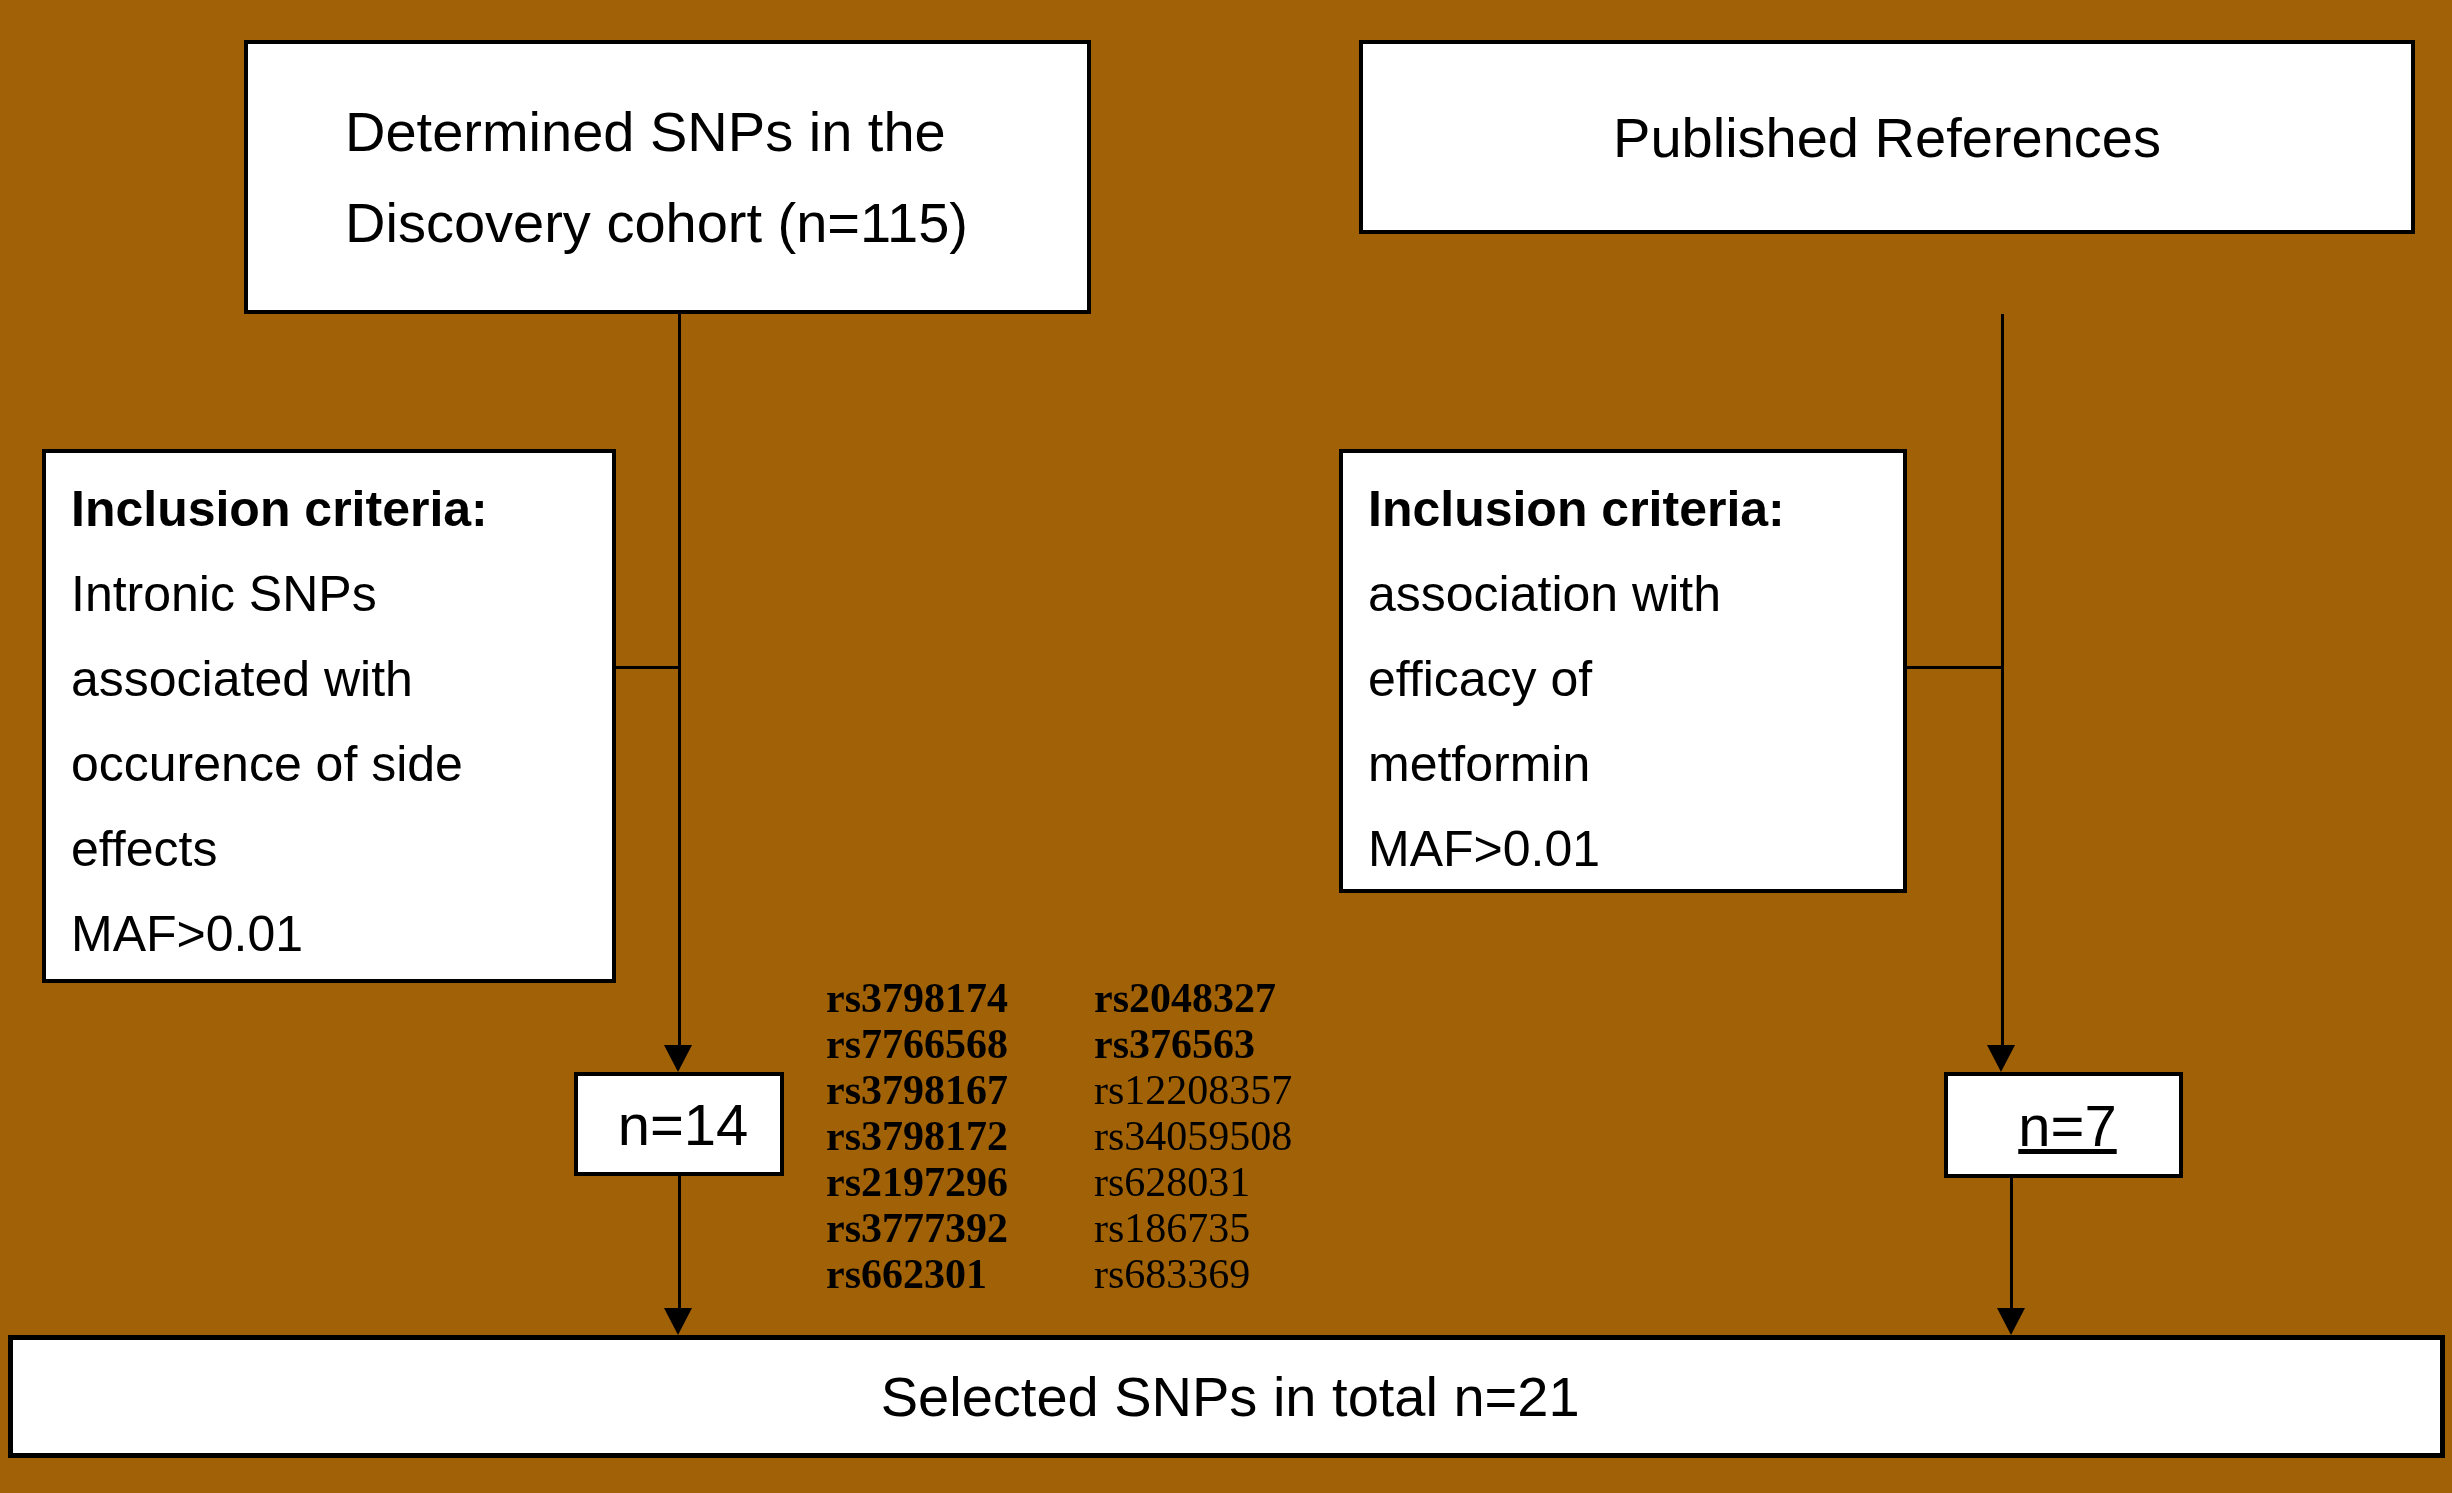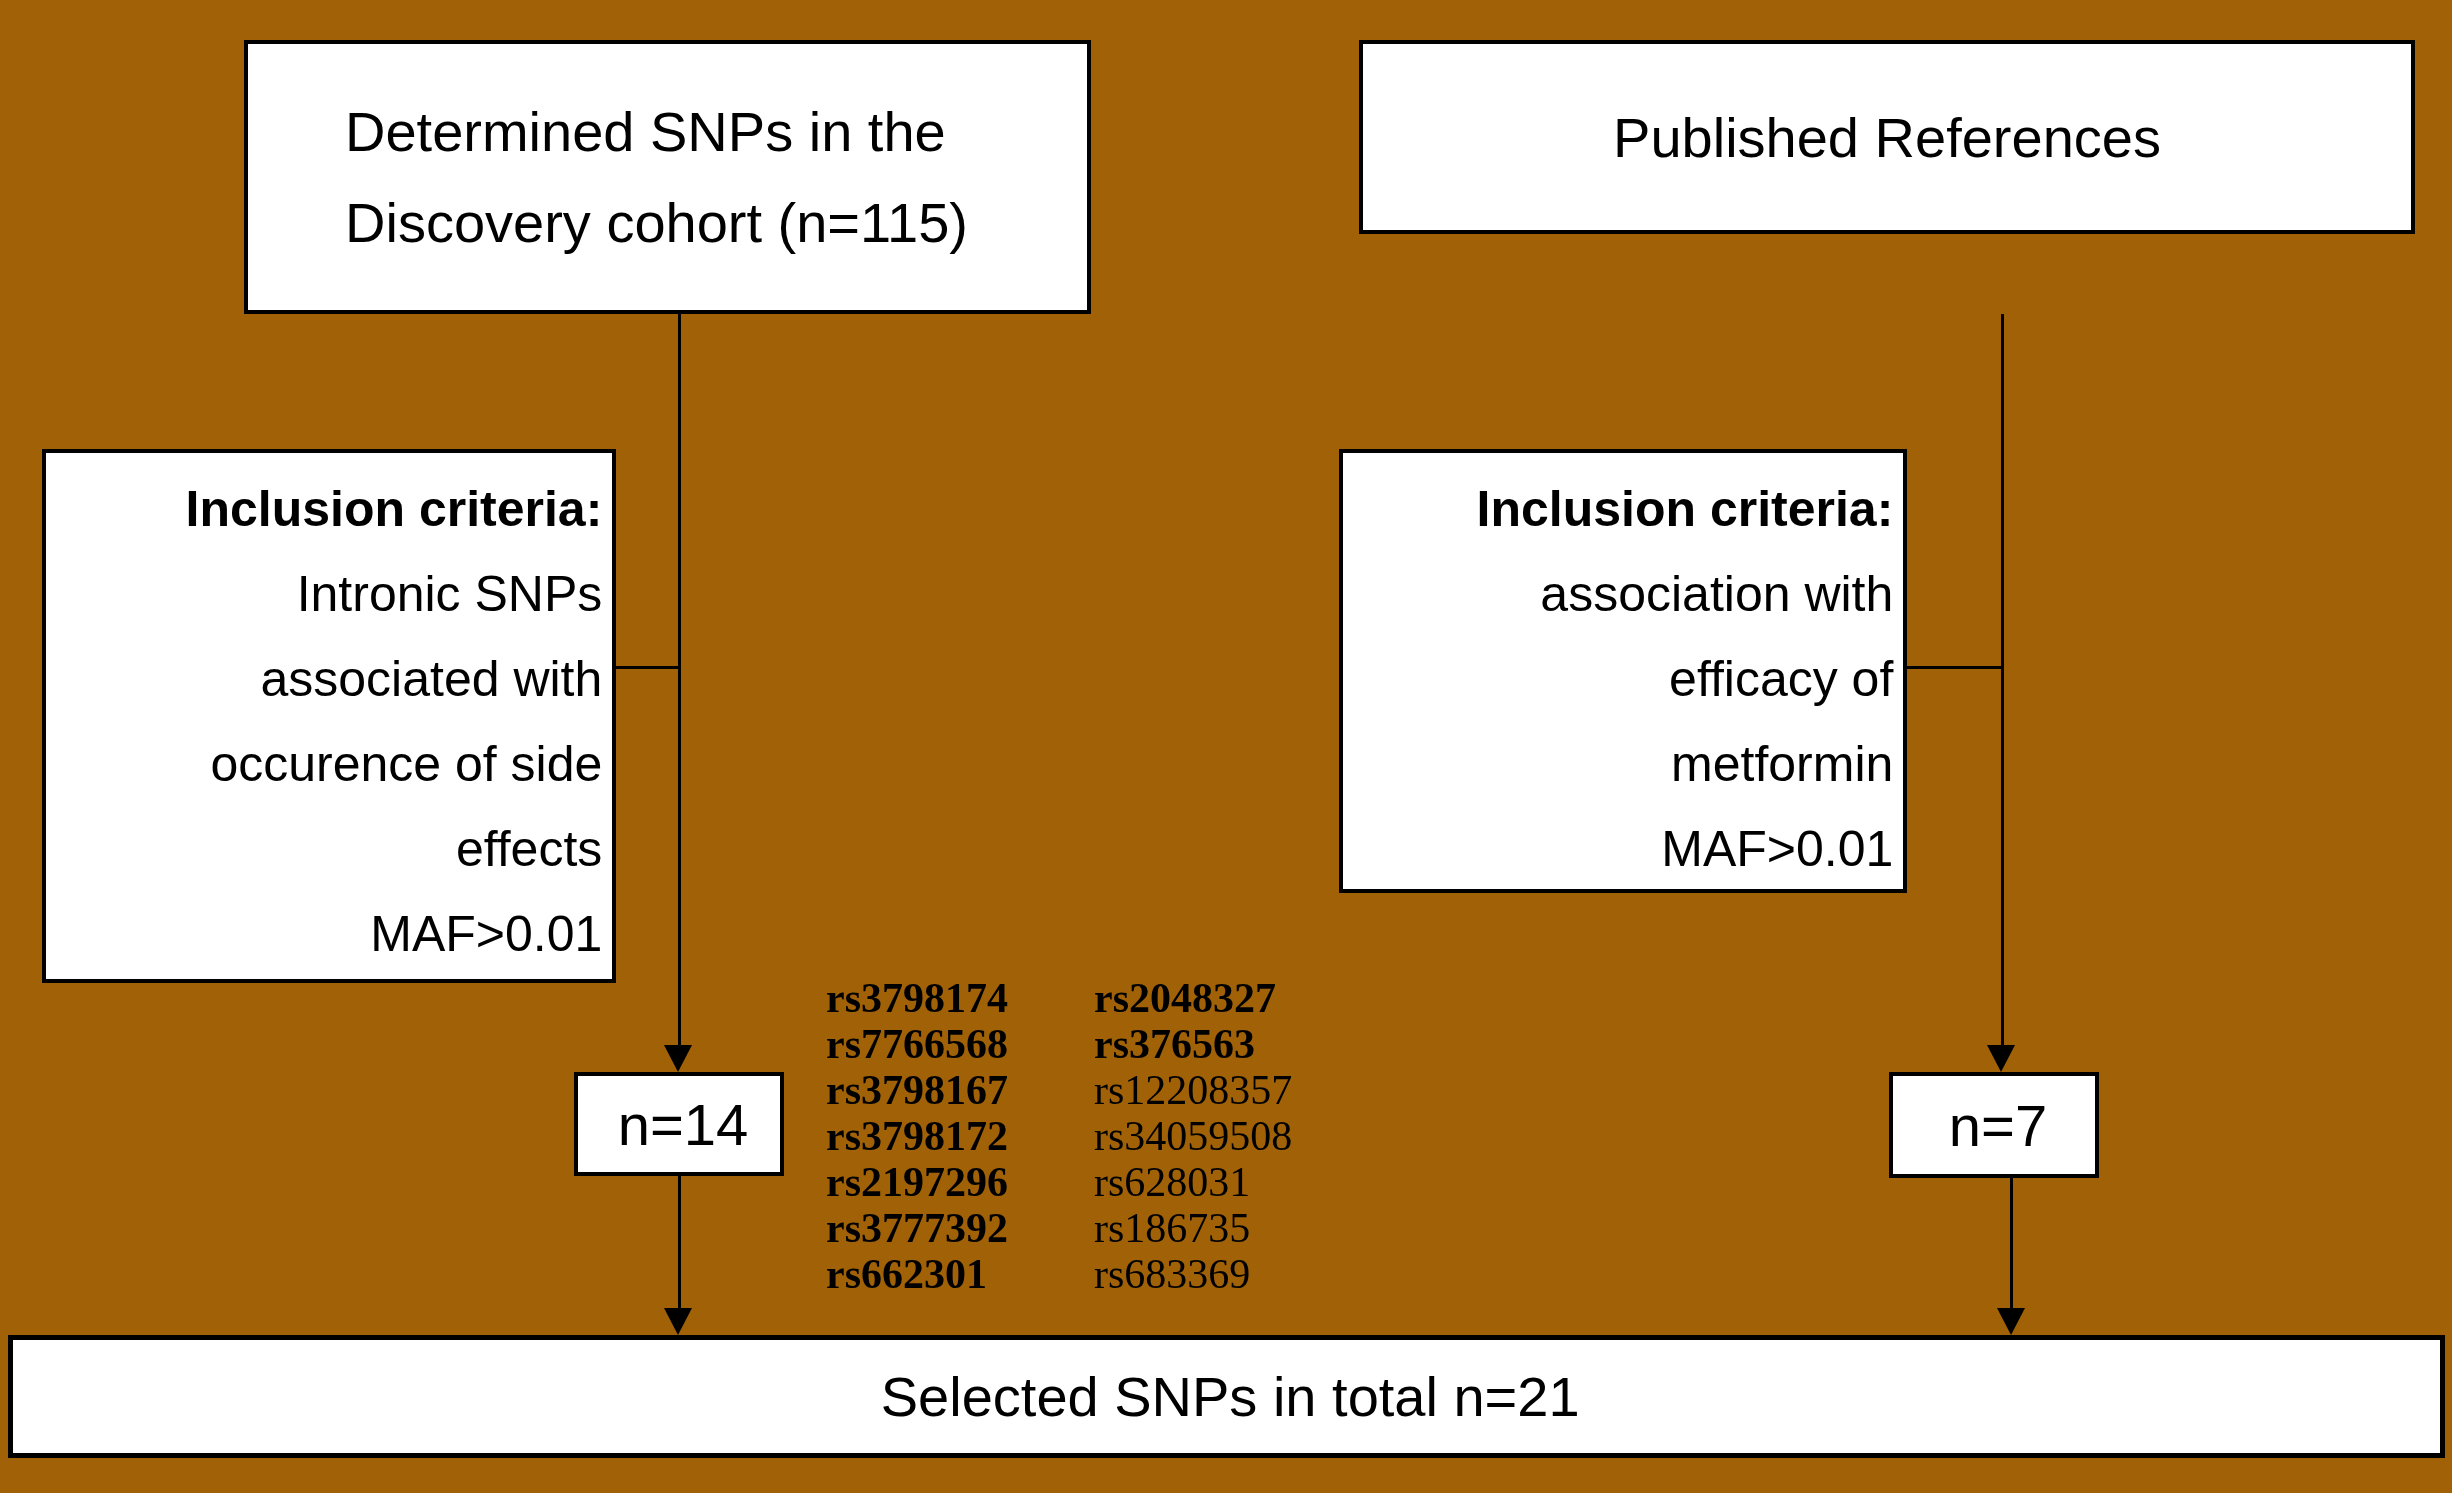--- a/index.html
+++ b/index.html
@@ -29,34 +29,33 @@
   .box-published {
     left: 1359px; top: 40px; width: 1056px; height: 194px;
     display: flex; align-items: center; justify-content: center;
     font-size: 56px;
   }
   
   .box-criteria {
     font-size: 50px;
     line-height: 85px;
     padding: 13.5px 9.7px 0 25px;
-    text-align: right;
   }
   .box-criteria .heading { font-weight: bold; }
   .box-criteria .body { white-space: pre-line; }
   .box-criteria-left  { left: 42px;   top: 449px; width: 574px; height: 534px; }
   .box-criteria-right { left: 1339px; top: 449px; width: 568px; height: 444px; }
   
   .box-count {
     display: flex; align-items: center; justify-content: center;
     font-size: 58px;
     padding-left: 8px;
   }
   .box-n14 { left: 574px;  top: 1072px; width: 210px; height: 104px; }
-  .box-n7  { left: 1889px; top: 1072px; width: 210px; height: 106px; }
+  .box-n7  { left: 1944px; top: 1072px; width: 239px; height: 106px; text-decoration: underline; }
   
   .box-total {
     left: 7.7px; top: 1335px; width: 2437px; height: 123px;
     border-width: 5.8px;
     display: flex; align-items: center; justify-content: center;
     font-size: 56px;
     padding-left: 8px;
   }
   
   .vline { position: absolute; width: 2.9px; background: #000000; }

